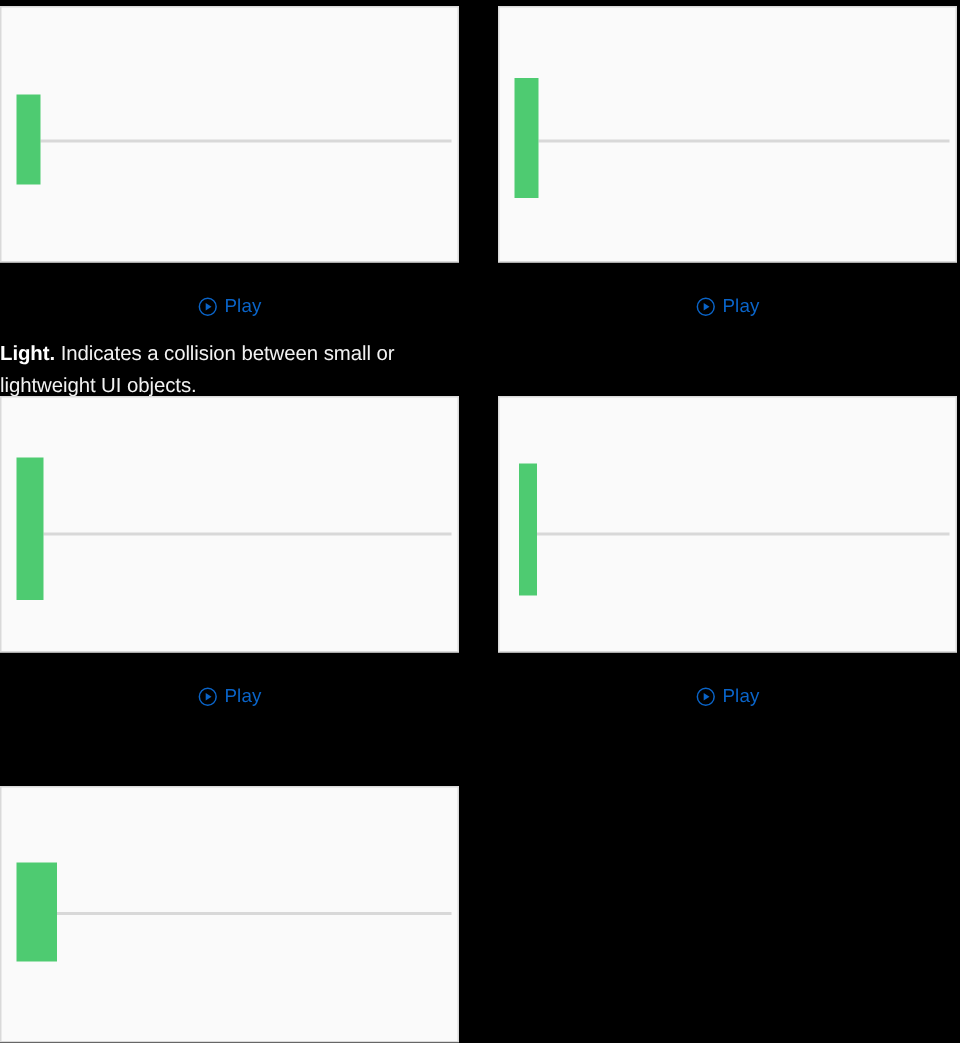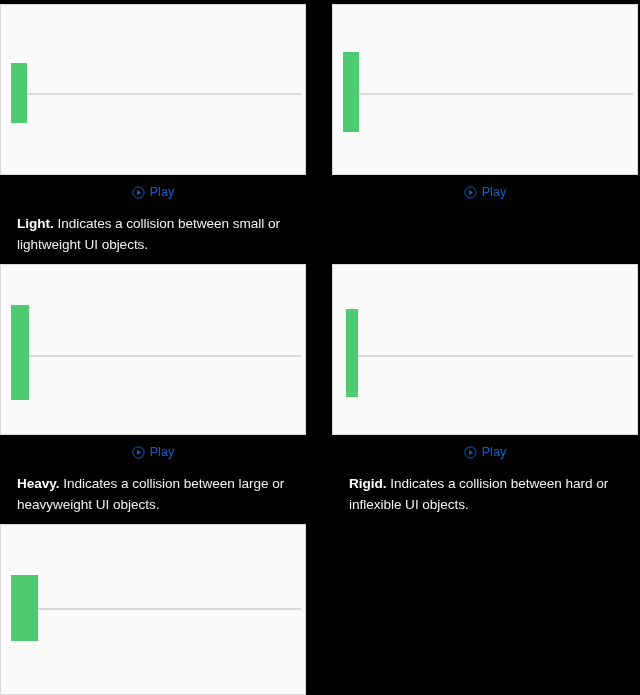--- a/index.html
+++ b/index.html
@@ -48,21 +48,21 @@
   }
 
   
   .play-row {
     width: 306px;
     height: 26px;
     display: flex;
     align-items: center;
     justify-content: center;
     gap: 5px;
-    margin-top: 4px;
+    margin-top: 16px;
   }
   .play-icon {
     width: 13px;
     height: 13px;
     display: inline-block;
     line-height: 0;
   }
   .play-label {
     color: #0a64c8;
     font-size: 12.5px;
@@ -71,21 +71,20 @@
   }
 
   
   .caption {
     width: 300px;
     margin-top: 8px;
     color: #f2f2f2;
     font-size: 13.6px;
     line-height: 21px;
     letter-spacing: -0.05px;
-    padding-left: 17px;
   }
   .caption .term {
     font-weight: 700;
     color: #ffffff;
   }
 </style>
 </head>
 <body>
 
 <div class="grid">
@@ -132,42 +131,36 @@
     </div>
     <div class="play-row">
       <span class="play-icon">
         <svg width="13" height="13" viewBox="0 0 16 16">
           <circle cx="8" cy="8" r="6.9" fill="none" stroke="#0a64c8" stroke-width="1.2"></circle>
           <path d="M6.3 4.9 L11.1 8 L6.3 11.1 Z" fill="#0a64c8"></path>
         </svg>
       </span>
       <span class="play-label">Play</span>
     </div>
-    <div class="caption">
-      <span class="term">Heavy.</span><span> Indicates a collision between large or heavyweight UI objects.</span>
-    </div>
   </div>
 
   <div class="cell col-right row-2">
     <div class="panel">
       <div class="baseline" id="baseline-3" style="top: 90px; left: 25px; right: 4px; background: rgb(216, 216, 216);"></div>
       <div class="bar" id="bar-3" style="left: 13px; width: 12px; top: 44px; height: 88px; background: rgb(78, 203, 113);"></div>
     </div>
     <div class="play-row">
       <span class="play-icon">
         <svg width="13" height="13" viewBox="0 0 16 16">
           <circle cx="8" cy="8" r="6.9" fill="none" stroke="#0a64c8" stroke-width="1.2"></circle>
           <path d="M6.3 4.9 L11.1 8 L6.3 11.1 Z" fill="#0a64c8"></path>
         </svg>
       </span>
       <span class="play-label">Play</span>
     </div>
-    <div class="caption">
-      <span class="term">Rigid.</span><span> Indicates a collision between hard or inflexible UI objects.</span>
-    </div>
   </div>
 
   <div class="cell col-left row-3">
     <div class="panel">
       <div class="baseline" id="baseline-4" style="top: 83px; left: 37px; right: 4px; background: rgb(216, 216, 216);"></div>
       <div class="bar" id="bar-4" style="left: 10px; width: 27px; top: 50px; height: 66px; background: rgb(78, 203, 113);"></div>
     </div>
   </div>
 
 </div>

